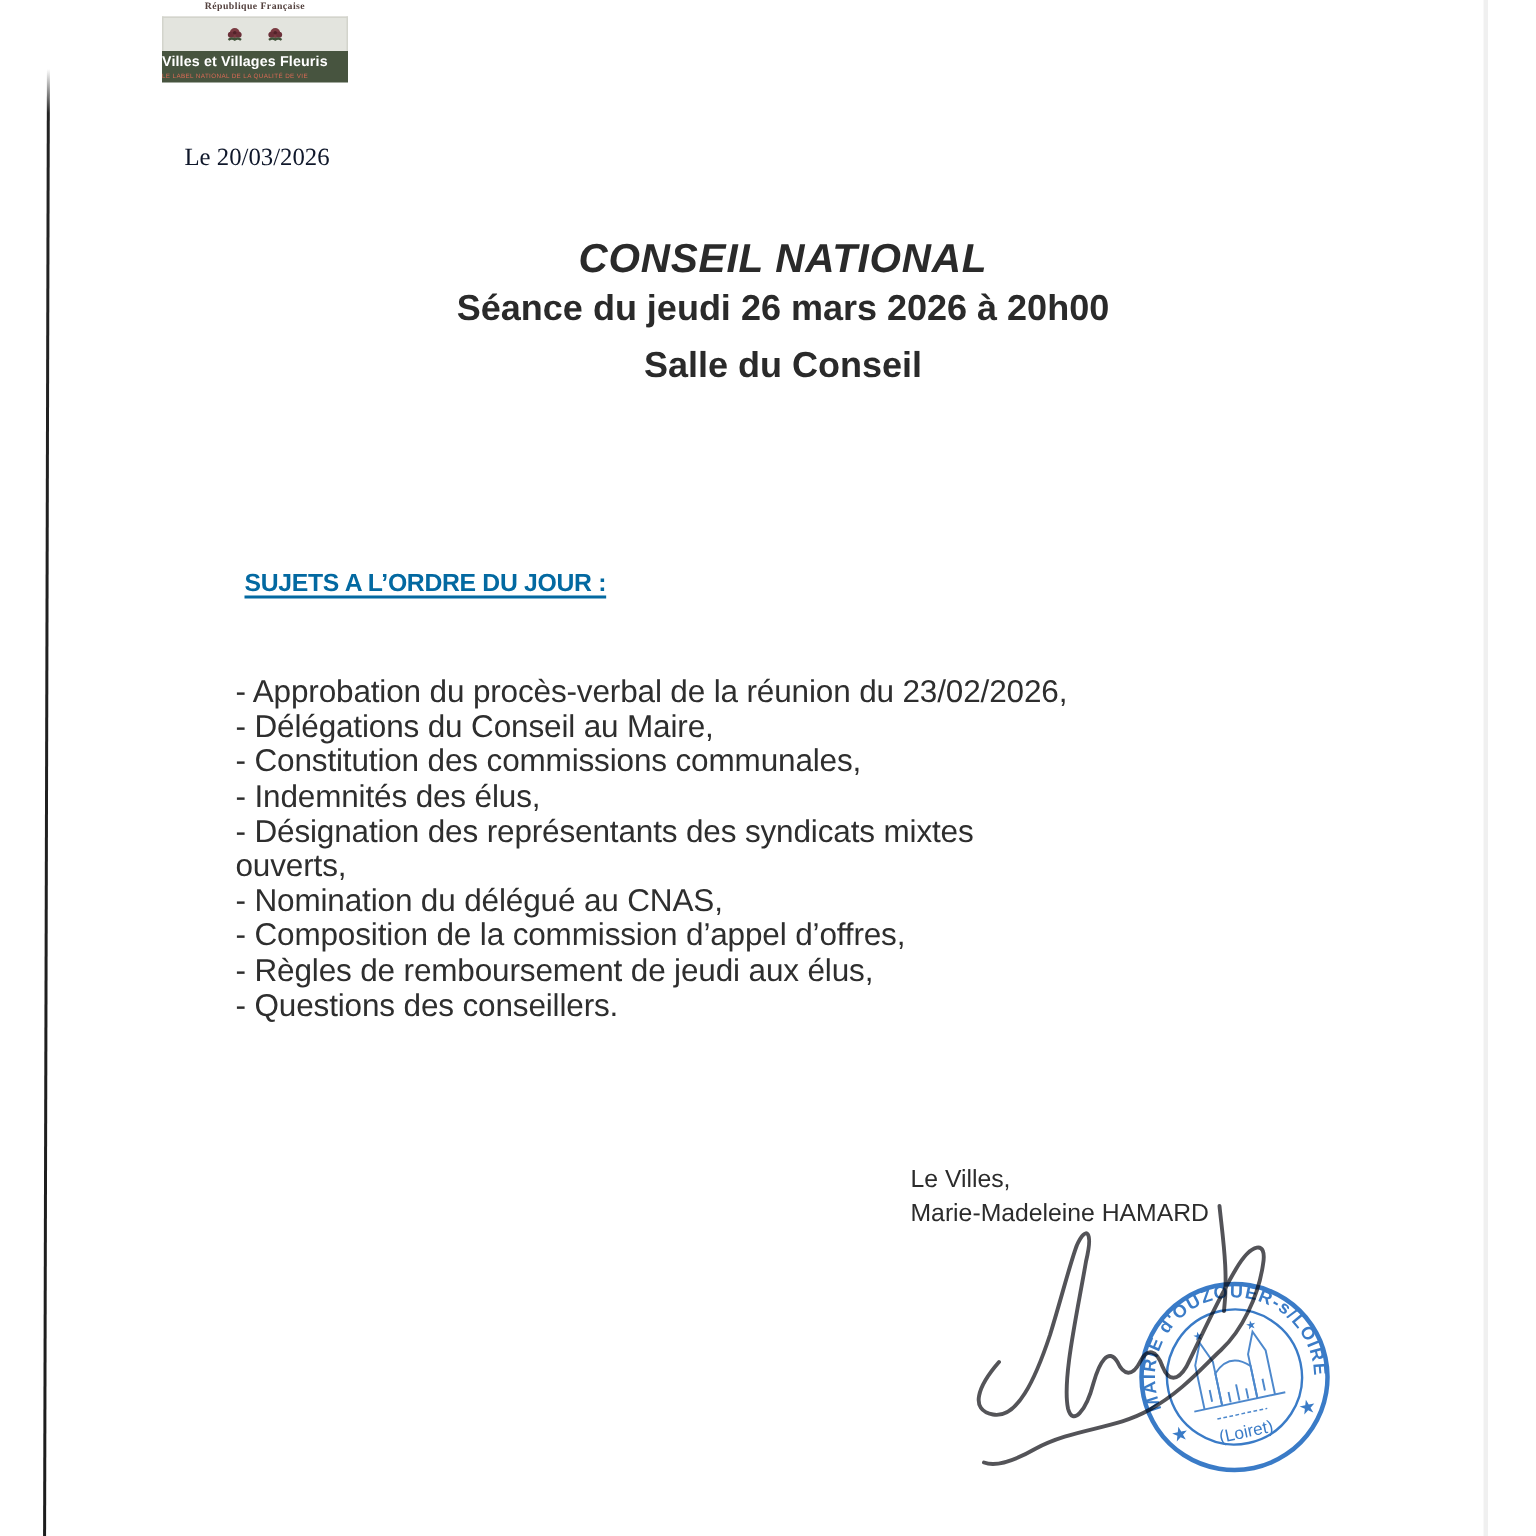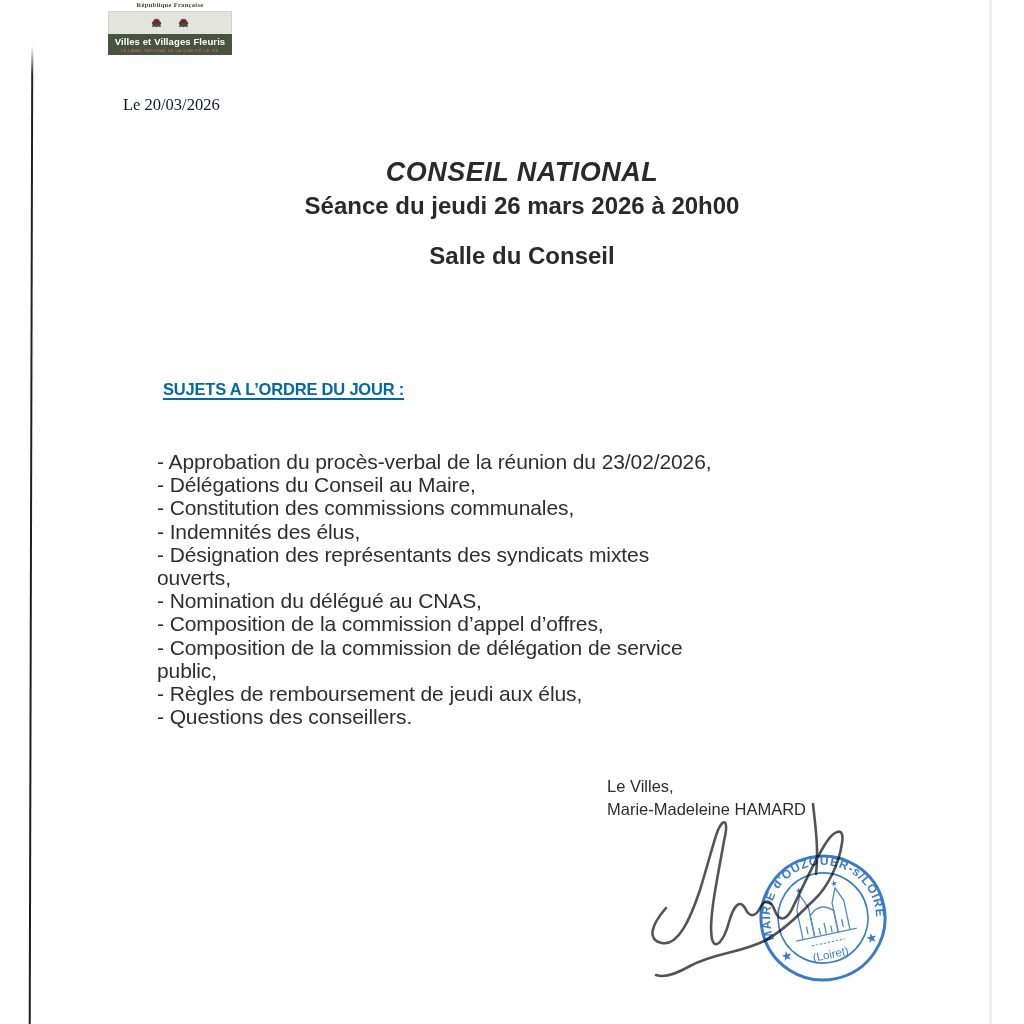--- a/index.html
+++ b/index.html
@@ -20,38 +20,38 @@
   .logo{position:absolute;left:108px;top:1px;width:124px;}
   .logo-republique{
     text-align:center;font-family:"Liberation Serif",serif;font-weight:bold;
     font-size:6.5px;color:#53413e;letter-spacing:.3px;line-height:8px;
   }
   .logo-mid{
     margin-top:2px;height:22px;background:#e3e4de;border:1px solid #d3d4cc;border-bottom:none;
     display:flex;align-items:center;justify-content:center;gap:12px;
   }
   .logo-band{
-    background:#47543f;color:#ffffff;text-align:center;padding:1px 0 2px 0;
+    background:#47543f;color:#ffffff;text-align:left;padding:1px 0 2px 0;
   }
   .logo-band-title{
     font-size:9.5px;font-weight:bold;line-height:13px;letter-spacing:.1px;white-space:nowrap;
   }
   .logo-band-sub{
     font-size:4.2px;color:#d96a55;letter-spacing:.25px;line-height:5px;white-space:nowrap;
   }
   
   .date-line{
     position:absolute;left:123px;top:95px;font-family:"Liberation Serif",serif;
     font-size:16.5px;color:#0f172a;
   }
   
   .title-block{position:absolute;left:212px;top:155px;width:620px;text-align:center;color:#2a2a2a;}
   .title-main{font-size:27px;font-weight:bold;font-style:italic;letter-spacing:.5px;line-height:34px;margin:0;}
   .title-session{font-size:24px;font-weight:bold;line-height:34px;margin:0;}
-  .title-location{font-size:24px;font-weight:bold;line-height:34px;margin:16px;}
+  .title-location{font-size:24px;font-weight:bold;line-height:34px;margin:4px;}
   
   .agenda-heading{
     position:absolute;left:163px;top:380px;font-size:16.5px;font-weight:bold;
     letter-spacing:-.2px;color:#0369a1;text-decoration:underline;
     text-underline-offset:3px;text-decoration-thickness:1.6px;
   }
   .agenda-list{position:absolute;left:157px;top:450px;width:560px;}
   .agenda-item{font-size:21px;line-height:23.2px;color:#2e2e2e;letter-spacing:-.1px;}
   
   .closing{position:absolute;left:607px;top:775px;font-size:16.5px;line-height:23px;color:#2c2c2c;}
@@ -102,21 +102,20 @@
 
   <div class="agenda-heading">SUJETS A L’ORDRE DU JOUR :</div>
   <div class="agenda-list">
     <div class="agenda-item">- Approbation du procès-verbal de la réunion du 23/02/2026,</div>
     <div class="agenda-item">- Délégations du Conseil au Maire,</div>
     <div class="agenda-item">- Constitution des commissions communales,</div>
     <div class="agenda-item">- Indemnités des élus,</div>
     <div class="agenda-item">- Désignation des représentants des syndicats mixtes ouverts,</div>
     <div class="agenda-item">- Nomination du délégué au CNAS,</div>
     <div class="agenda-item">- Composition de la commission d’appel d’offres,</div>
-    <div class="agenda-item">- Composition de la commission de délégation de service public,</div>
     <div class="agenda-item">- Règles de remboursement de jeudi aux élus,</div>
     <div class="agenda-item">- Questions des conseillers.</div>
   </div>
 
   <div class="closing">
     <div>Le Villes,</div>
     <div>Marie-Madeleine HAMARD</div>
   </div>
 
   <svg class="stamp-svg" width="174" height="174" viewBox="0 0 174 174">

